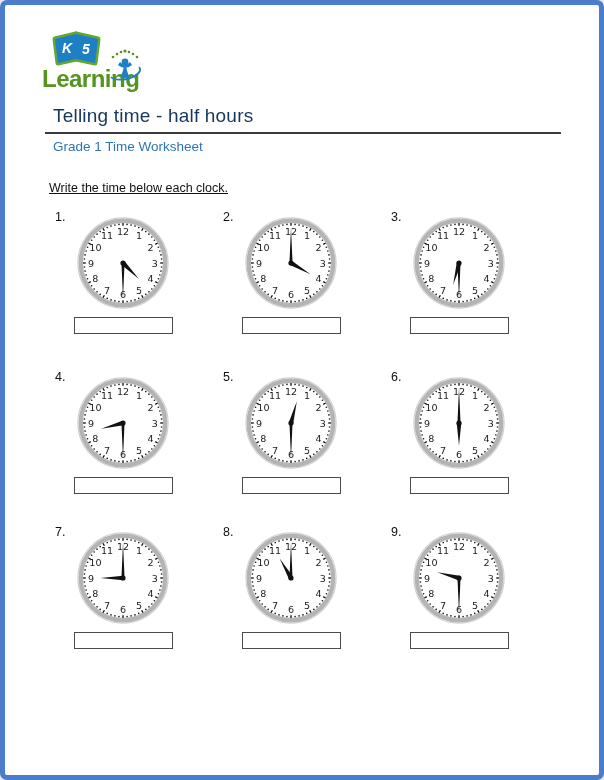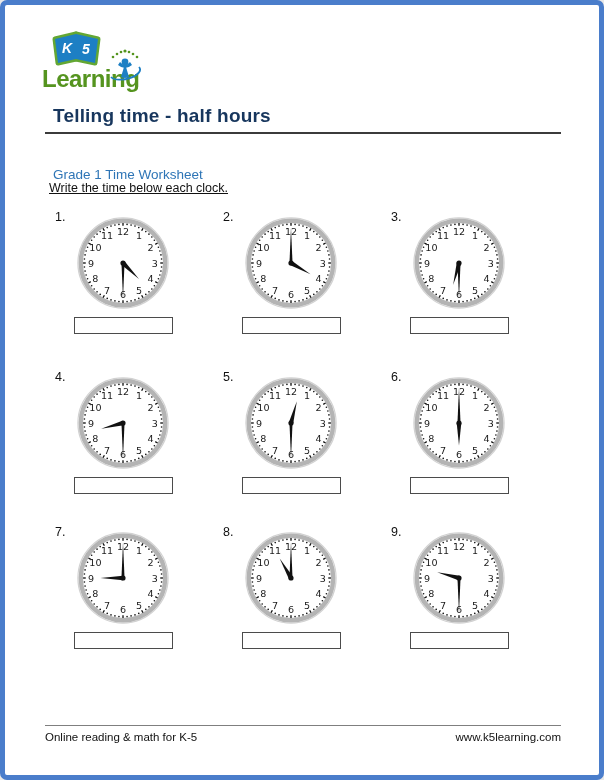--- a/index.html
+++ b/index.html
@@ -9,27 +9,26 @@
     position:relative;
     width:604px;height:780px;
     background:#ffffff;
     border:5px solid var(--border-blue,#4a7dcb);
     border-radius:7px;
     overflow:hidden;
   }
   .logo{position:absolute;left:36px;top:24px;width:130px;height:66px;}
   .title-block{position:absolute;left:40px;right:38px;top:100px;}
   .page-title{
-    font-size:19px;font-weight:bold;color:var(--title-navy,#17365d);
+    font-size:19px;font-weight:normal;color:var(--title-navy,#17365d);
     padding:0 0 5px 8px;border-bottom:2px solid #3b3b3b;letter-spacing:.2px;
   }
   .page-subtitle{
     font-size:13.5px;color:var(--subtitle-blue,#2e75b6);
     padding:5px 0 0 8px;
-    margin-top:28px;
   }
   .instruction{position:absolute;left:44px;top:176px;font-size:12.5px;color:#111;text-decoration:underline;}
   .clock-grid{
     position:absolute;left:34px;top:203px;width:506px;
     display:grid;grid-template-columns:repeat(3,168px);
     grid-template-rows:160px 155px 155px;
   }
   .clock-cell{position:relative;}
   .q-label{position:absolute;left:16px;top:2px;font-size:12.5px;color:#111;}
   .clock-wrap{width:96px;height:96px;margin:7px auto 0 auto;}
@@ -834,17 +833,13 @@
             <text x="33.399999999999984" y="21.247956594356644" text-anchor="middle" dominant-baseline="central" font-size="10" fill="#1a1a1a" font-family="&quot;DejaVu Sans&quot;, sans-serif">11</text>
             <text x="49.99999999999999" y="16.799999999999997" text-anchor="middle" dominant-baseline="central" font-size="10" fill="#1a1a1a" font-family="&quot;DejaVu Sans&quot;, sans-serif">12</text>
             <polygon points="50.62116570824605,47.681778016906236 27.300743082206896,43.91775244009075 49.37883429175395,52.318221983093764" fill="#111111"></polygon>
             <polygon points="48.4,50 50.00000000000001,87 51.6,50" fill="#111111"></polygon>
             <circle cx="50" cy="50" r="2.7" fill="#111111"></circle>
           </svg></div>
     <div class="answer-box"></div>
   </div>
 </div>
 
-  <div class="footer">
-    <span>Online reading &amp; math for K-5</span>
-    <span>www.k5learning.com</span>
-  </div>
 </div>
 
 </body></html>

